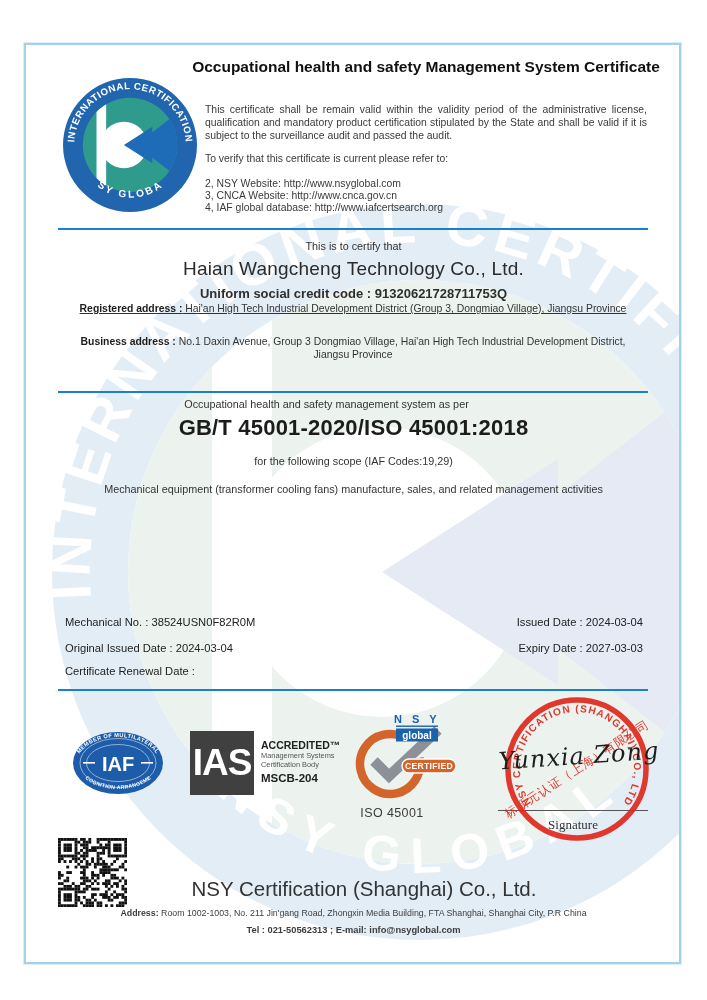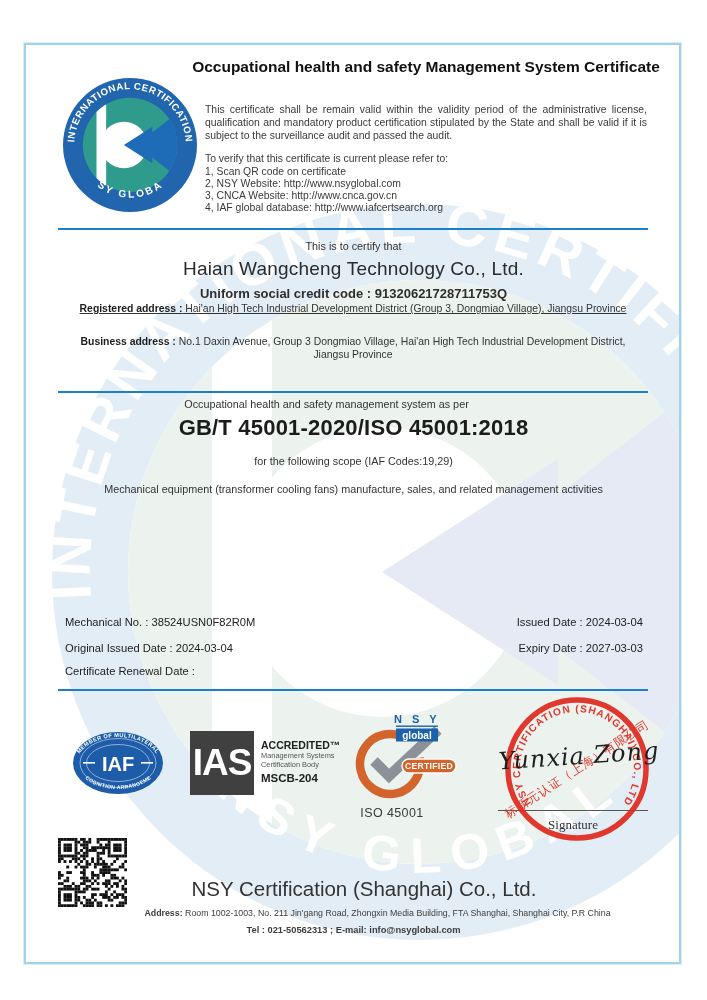--- a/index.html
+++ b/index.html
@@ -85,21 +85,20 @@
     </text>
     <path id="lgBot" d="M32.9 106.2 A52 52 0 0 0 101.1 106.2" fill="none"></path>
     <text font-size="10" font-weight="bold" fill="#ffffff" letter-spacing="2.4">
       <textPath href="#lgBot" startOffset="50%" text-anchor="middle">NSY GLOBAL</textPath>
     </text>
   </svg>
 
   <div class="abs title ctr" style="left:172px;top:58px;width:508px;">Occupational health and safety Management System Certificate</div>
   <div class="abs body-txt" style="left:205px;top:103px;width:442px;">This certificate shall be remain valid within the validity period of the administrative license, qualification and mandatory product certification stipulated by the State and shall be valid if it is subject to the surveillance audit and passed the audit.</div>
   <div class="abs list-txt" style="left:205px;top:153px;width:442px;">To verify that this certificate is current please refer to:</div>
-  <div class="abs list-txt" style="left:205px;top:166px;width:442px;">1, Scan QR code on certificate</div>
   <div class="abs list-txt" style="left:205px;top:178px;width:442px;">2, NSY Website: http://www.nsyglobal.com</div>
   <div class="abs list-txt" style="left:205px;top:190px;width:442px;">3, CNCA Website: http://www.cnca.gov.cn</div>
   <div class="abs list-txt" style="left:205px;top:202px;width:442px;">4, IAF global database: http://www.iafcertsearch.org</div>
 
   <div class="abs rule" style="left:58px;top:228px;width:590px;"></div>
 
   <div class="abs company ctr" style="left:26px;top:258px;width:655px;">Haian Wangcheng Technology Co., Ltd.</div>
   <div class="abs lead ctr" style="left:26px;top:240px;width:655px;">This is to certify that</div>
   <div class="abs code ctr" style="left:26px;top:286px;width:655px;">Uniform social credit code : 91320621728711753Q</div>
   <div class="abs addr" style="left:72px;top:303px;width:562px;text-decoration:underline;">
@@ -488,18 +487,18 @@
       <rect x="12" y="24" width="1.04" height="1.04" fill="#111"></rect>
       <rect x="14" y="24" width="1.04" height="1.04" fill="#111"></rect>
       <rect x="15" y="24" width="1.04" height="1.04" fill="#111"></rect>
       <rect x="17" y="24" width="1.04" height="1.04" fill="#111"></rect>
       <rect x="19" y="24" width="1.04" height="1.04" fill="#111"></rect>
       <rect x="21" y="24" width="1.04" height="1.04" fill="#111"></rect>
       <rect x="22" y="24" width="1.04" height="1.04" fill="#111"></rect>
       <rect x="23" y="24" width="1.04" height="1.04" fill="#111"></rect>
     </svg>
   <div class="abs foot-co ctr" style="left:26px;top:877px;width:676px;">NSY Certification (Shanghai) Co., Ltd.</div>
-  <div class="abs foot-ad ctr" style="left:26px;top:908px;width:655px;padding-left:24px;">
+  <div class="abs foot-ad ctr" style="left:26px;top:908px;width:655px;">
     <b>Address:</b><span> Room 1002-1003, No. 211 Jin'gang Road, Zhongxin Media Building, FTA Shanghai, Shanghai City, P.R China</span>
   </div>
   <div class="abs foot-tel ctr" style="left:26px;top:925px;width:655px;">Tel : 021-50562313 ; E-mail: info@nsyglobal.com</div>
 
 </div>
 
 </body></html>

